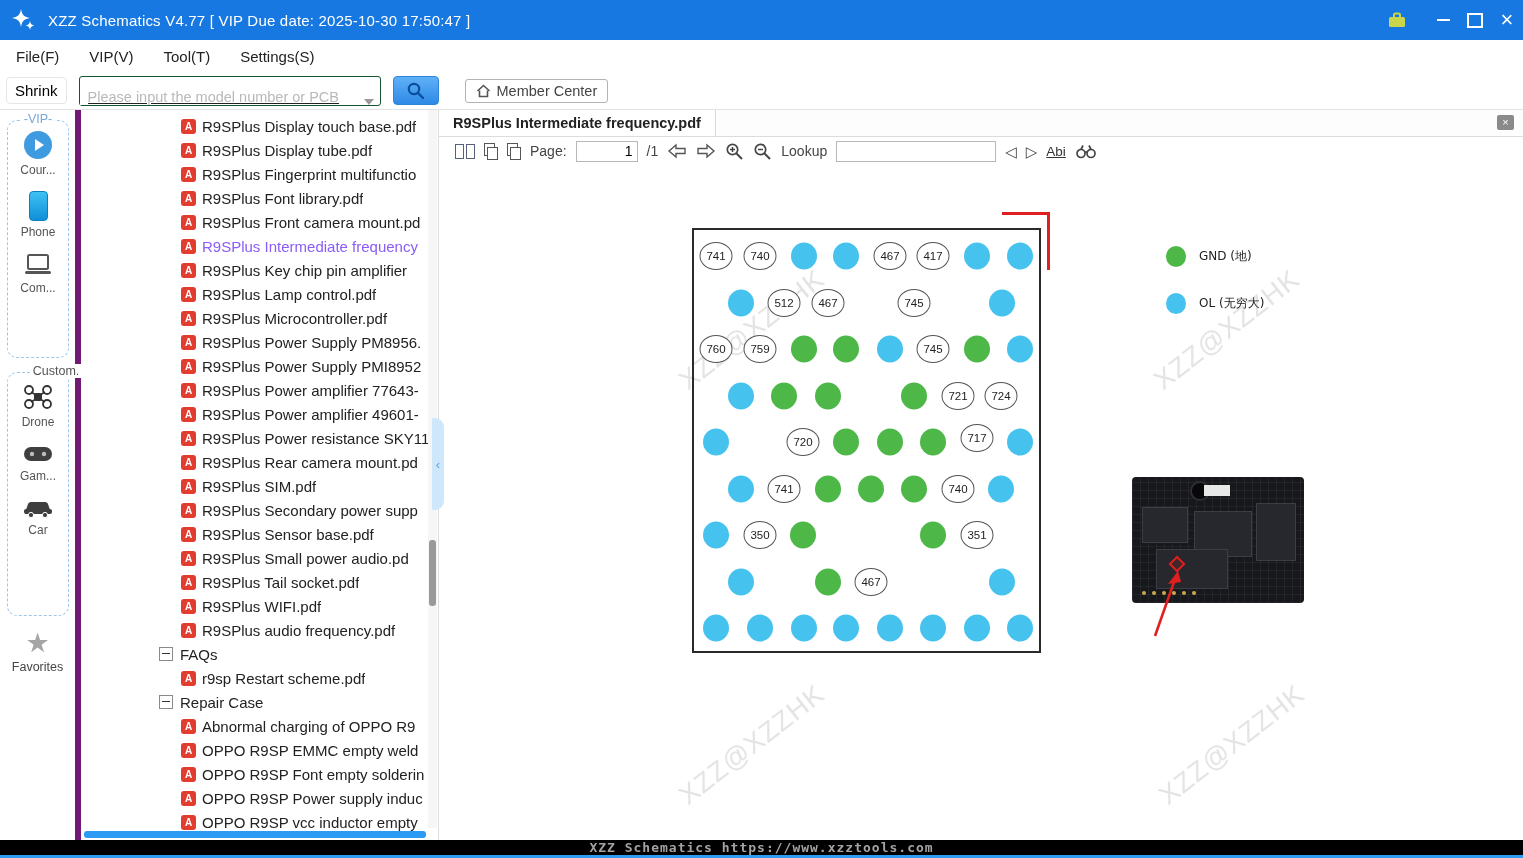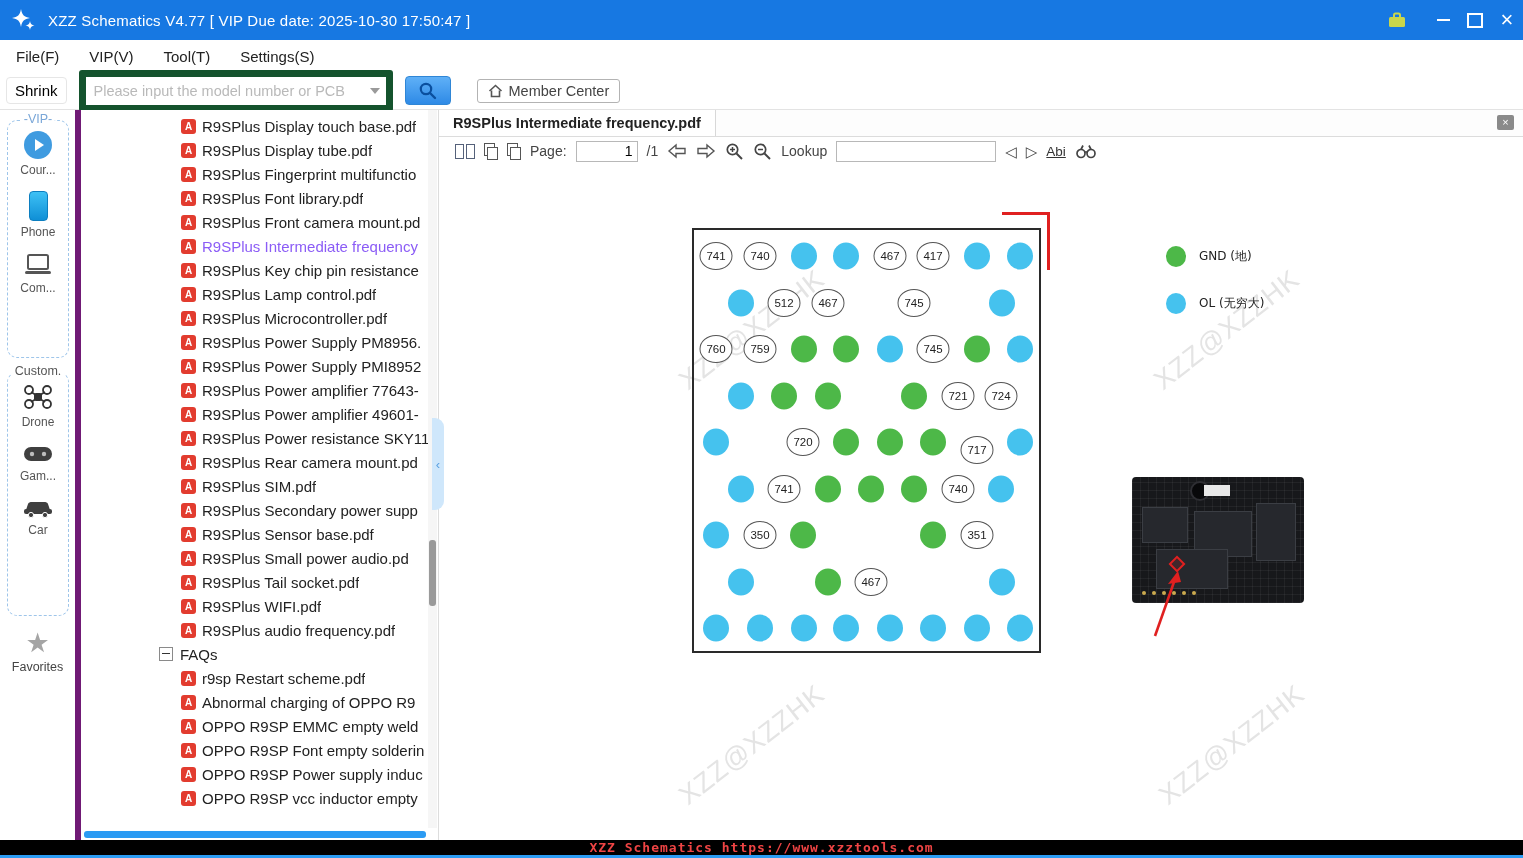--- a/index.html
+++ b/index.html
@@ -17,22 +17,22 @@
   .max-glyph{width:12px;height:11px;border:2px solid #fff;}
   .close-glyph{font-size:22px;line-height:1;color:#fff;}
 
   
   .menubar{height:32px;display:flex;align-items:center;gap:30px;padding-left:16px;background:#fff;font-size:15px;}
   .menu-item{cursor:default;}
 
   
   .toolbar{height:37px;display:flex;align-items:center;background:#fff;border-bottom:1px solid #e3e3e3;}
   .shrink-btn{margin-left:6px;padding:4px 8px;font-size:15px;border:1px solid #e6e6e6;border-radius:4px;background:#fff;}
-  .search-combo{margin-left:12px;width:300px;height:28px;border:7px solid #14532d;border-radius:3px;
-                display:flex;align-items:center;background:#fff;}
+  .search-combo{margin-left:12px;width:300px;height:28px;border:1px solid #14532d;border-radius:3px;
+                display:flex;align-items:flex-end;background:#fff;text-decoration:underline;}
   .search-combo input{flex:1;border:none;outline:none;font-size:14.5px;padding:0 8px;color:#333;
                       font-family:"Liberation Sans",sans-serif;}
   .search-combo input::placeholder{color:#b9b9b9;}
   .combo-caret{width:22px;display:flex;align-items:center;justify-content:center;}
   .combo-caret::after{content:"";border-left:5px solid transparent;border-right:5px solid transparent;border-top:6px solid #9a9a9a;}
   .search-btn{margin-left:12px;width:46px;height:29px;border-radius:4px;border:1px solid #2f86d6;
               background:linear-gradient(#5fb0f7,#2e8ae6);display:flex;align-items:center;justify-content:center;}
   .member-btn{margin-left:26px;height:24px;padding:0 10px;border:1px solid #b3b3b3;border-radius:3px;
               display:flex;align-items:center;gap:6px;font-size:14.5px;color:#444;background:#fff;}
 
@@ -40,21 +40,21 @@
   .content{position:absolute;top:110px;left:0;right:0;bottom:18px;display:flex;background:#fff;}
 
   
   .iconbar{width:75px;flex:0 0 auto;border-right:6px solid #701a75;position:relative;background:#fff;}
   .group-box{position:absolute;left:7px;width:60px;border:1px dashed #9ec5ea;border-radius:10px;padding-top:10px;}
   .group-box .group-label{position:absolute;top:-9px;left:50%;transform:translateX(-50%);
         background:#fff;padding:0 3px;font-size:12.5px;white-space:nowrap;}
   .vip-box{top:10px;height:226px;}
   .vip-box .group-label{color:#7aa7d8;}
   .custom-box{top:262px;height:232px;}
-  .custom-box .group-label{color:#555;}
+  .custom-box .group-label{color:#555;margin-left:18px;}
   .side-item{display:flex;flex-direction:column;align-items:center;margin-bottom:14px;}
   .side-item .s-label{font-size:12px;color:#555;margin-top:4px;max-width:56px;overflow:hidden;white-space:nowrap;}
   .fav-item{position:absolute;top:520px;left:0;width:75px;display:flex;flex-direction:column;align-items:center;}
   .fav-star{font-size:27px;color:#a5a5a5;line-height:1;}
   .fav-label{font-size:12.5px;color:#444;margin-top:3px;}
   .play-circle{width:28px;height:28px;border-radius:50%;background:#3f9be0;display:flex;align-items:center;justify-content:center;}
   .play-tri{width:0;height:0;border-left:9px solid #fff;border-top:6px solid transparent;border-bottom:6px solid transparent;margin-left:3px;}
   .phone-icon{width:17px;height:28px;border-radius:4px;background:linear-gradient(#3ec1f5,#0f8fd6);border:1px solid #0c7ec0;}
 
   
@@ -129,21 +129,21 @@
   .pcb .label-sticker{position:absolute;width:26px;height:11px;background:#e8e8e8;left:72px;top:8px;}
   .pcb .gold{position:absolute;left:10px;bottom:8px;width:4px;height:4px;border-radius:50%;background:#caa94e;
              box-shadow:10px 0 #caa94e,20px 0 #caa94e,30px 0 #caa94e,40px 0 #caa94e,50px 0 #caa94e;}
   .pcb-diamond{position:absolute;left:732px;top:394px;width:8px;height:8px;border:2px solid #e02020;
                transform:rotate(45deg);background:rgba(224,32,32,0.15);}
   .pcb-arrow{position:absolute;left:700px;top:398px;}
 
   
   .statusbar{position:absolute;left:0;right:0;bottom:0;height:15px;background:#000;border-bottom:3px solid #2b9bf3;
              display:flex;align-items:center;justify-content:center;}
-  .status-text{color:#ef4444;font-family:"DejaVu Sans Mono",monospace;font-weight:bold;font-size:13px;letter-spacing:1px;}
+  .status-text{color:#a3a3a3;font-family:"DejaVu Sans Mono",monospace;font-weight:bold;font-size:13px;letter-spacing:1px;}
 </style>
 </head>
 <body>
 
 <div class="window">
 
   <div class="titlebar">
     <svg class="app-icon" viewBox="0 0 26 26">
       <path d="M11 2 C12.2 8.2 14 10 20 11 C14 12 12.2 13.8 11 20 C9.8 13.8 8 12 2 11 C8 10 9.8 8.2 11 2 Z" fill="#ffffff"></path>
       <path d="M20 14 C20.6 17 21.5 17.9 24.5 18.5 C21.5 19.1 20.6 20 20 23 C19.4 20 18.5 19.1 15.5 18.5 C18.5 17.9 19.4 17 20 14 Z" fill="#ffffff"></path>
@@ -281,21 +281,21 @@
           <div class="tree-item" style="padding-left: 100px;">
             <span class="pdf-icon">A</span>
             <span class="tree-label">R9SPlus Front camera mount.pd</span>
           </div>
           <div class="tree-item selected" style="padding-left: 100px;">
             <span class="pdf-icon">A</span>
             <span class="tree-label">R9SPlus Intermediate frequency</span>
           </div>
           <div class="tree-item" style="padding-left: 100px;">
             <span class="pdf-icon">A</span>
-            <span class="tree-label">R9SPlus Key chip pin resistance</span>
+            <span class="tree-label">R9SPlus Key chip pin amplifier</span>
           </div>
           <div class="tree-item" style="padding-left: 100px;">
             <span class="pdf-icon">A</span>
             <span class="tree-label">R9SPlus Lamp control.pdf</span>
           </div>
           <div class="tree-item" style="padding-left: 100px;">
             <span class="pdf-icon">A</span>
             <span class="tree-label">R9SPlus Microcontroller.pdf</span>
           </div>
           <div class="tree-item" style="padding-left: 100px;">
@@ -350,20 +350,24 @@
             <span class="pdf-icon">A</span>
             <span class="tree-label">R9SPlus audio frequency.pdf</span>
           </div>
           <div class="tree-item" style="padding-left: 78px;">
             <span class="collapse-box"></span>
             <span class="tree-label">FAQs</span>
           </div>
           <div class="tree-item" style="padding-left: 100px;">
             <span class="pdf-icon">A</span>
             <span class="tree-label">r9sp Restart scheme.pdf</span>
+          </div>
+          <div class="tree-item" style="padding-left: 78px;">
+            <span class="collapse-box"></span>
+            <span class="tree-label">Repair Case</span>
           </div>
           <div class="tree-item" style="padding-left: 100px;">
             <span class="pdf-icon">A</span>
             <span class="tree-label">Abnormal charging of OPPO R9</span>
           </div>
           <div class="tree-item" style="padding-left: 100px;">
             <span class="pdf-icon">A</span>
             <span class="tree-label">OPPO R9SP EMMC empty weld</span>
           </div>
           <div class="tree-item" style="padding-left: 100px;">
@@ -471,21 +475,21 @@
             <div class="dot green" style="left: 90px; top: 166px;"></div>
             <div class="dot green" style="left: 134px; top: 166px;"></div>
             <div class="dot green" style="left: 220px; top: 166px;"></div>
             <div class="dot num" style="left: 264px; top: 166px;">721</div>
             <div class="dot num" style="left: 307px; top: 166px;">724</div>
             <div class="dot blue" style="left: 22px; top: 212px;"></div>
             <div class="dot num" style="left: 109px; top: 212px;">720</div>
             <div class="dot green" style="left: 152px; top: 212px;"></div>
             <div class="dot green" style="left: 196px; top: 212px;"></div>
             <div class="dot green" style="left: 239px; top: 212px;"></div>
-            <div class="dot num" style="left: 283px; top: 220px;">717</div>
+            <div class="dot num" style="left: 283px; top: 208px;">717</div>
             <div class="dot blue" style="left: 326px; top: 212px;"></div>
             <div class="dot blue" style="left: 47px; top: 259px;"></div>
             <div class="dot num" style="left: 90px; top: 259px;">741</div>
             <div class="dot green" style="left: 134px; top: 259px;"></div>
             <div class="dot green" style="left: 177px; top: 259px;"></div>
             <div class="dot green" style="left: 220px; top: 259px;"></div>
             <div class="dot num" style="left: 264px; top: 259px;">740</div>
             <div class="dot blue" style="left: 307px; top: 259px;"></div>
             <div class="dot blue" style="left: 22px; top: 305px;"></div>
             <div class="dot num" style="left: 66px; top: 305px;">350</div>

